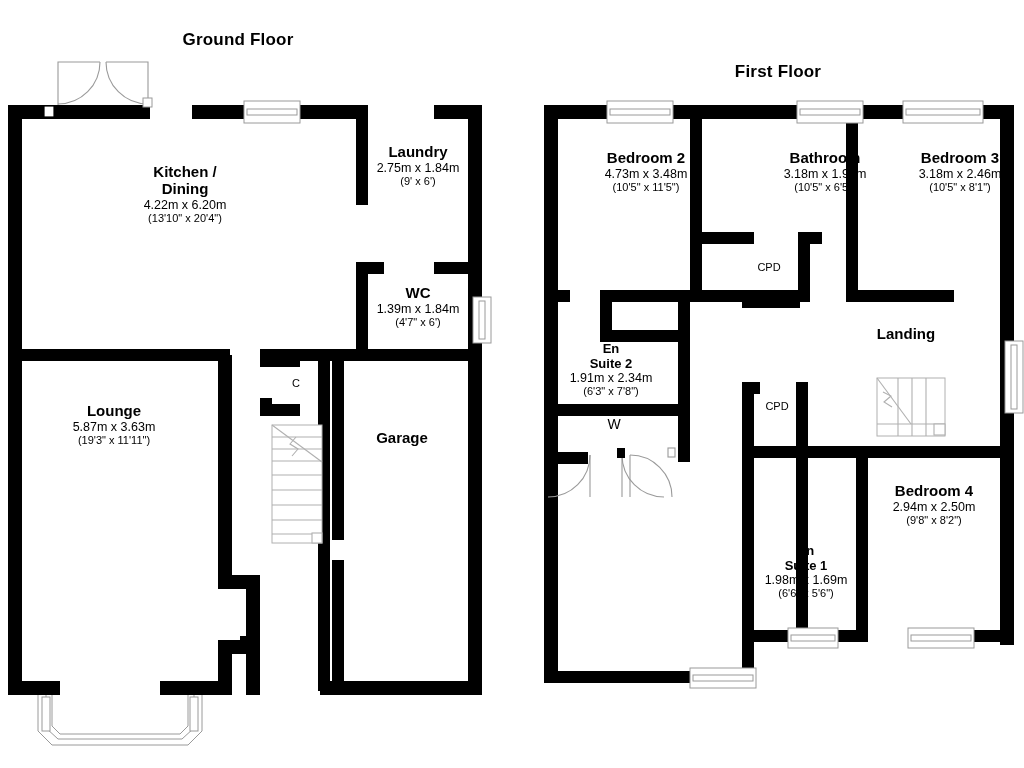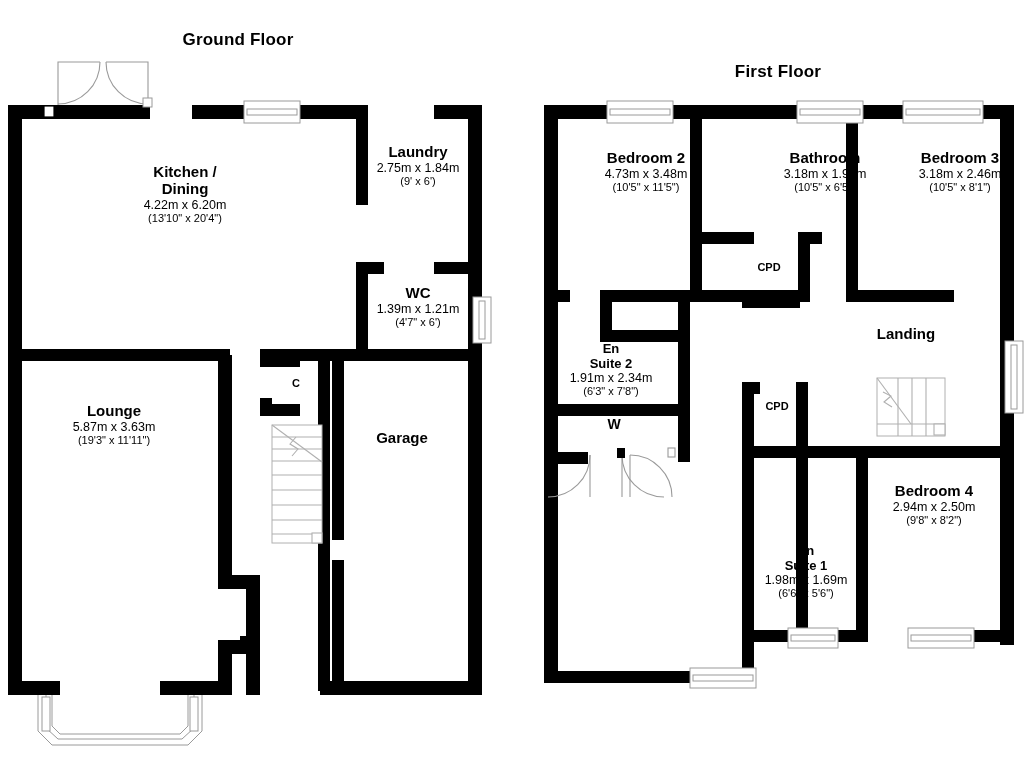--- a/index.html
+++ b/index.html
@@ -38,21 +38,21 @@
   .room-name.small{font-size:13px;}
   .room-dim{
     font-size:12.5px;
     font-weight:normal;
     display:block;
   }
   .room-dim.imp{font-size:11px;}
   .tag-label{
     position:absolute;
     font-size:11px;
-    font-weight:bold;
+    font-weight:normal;
     white-space:nowrap;
     transform:translateX(-50%);
   }
 </style>
 </head>
 <body>
 
 <div id="plan-root">
 
   <svg id="plan-svg" viewBox="0 0 1024 768">
@@ -287,21 +287,21 @@
   </div>
 
   <div class="room-label" style="left:418px;top:144px;">
     <span class="room-name">Laundry</span>
     <span class="room-dim">2.75m x 1.84m</span>
     <span class="room-dim imp">(9' x 6')</span>
   </div>
 
   <div class="room-label" style="left:418px;top:285px;">
     <span class="room-name">WC</span>
-    <span class="room-dim">1.39m x 1.21m</span>
+    <span class="room-dim">1.39m x 1.84m</span>
     <span class="room-dim imp">(4'7" x 6')</span>
   </div>
 
   <div class="room-label" style="left:114px;top:403px;">
     <span class="room-name">Lounge</span>
     <span class="room-dim">5.87m x 3.63m</span>
     <span class="room-dim imp">(19'3" x 11'11")</span>
   </div>
 
   <div class="room-label" style="left:402px;top:430px;">

